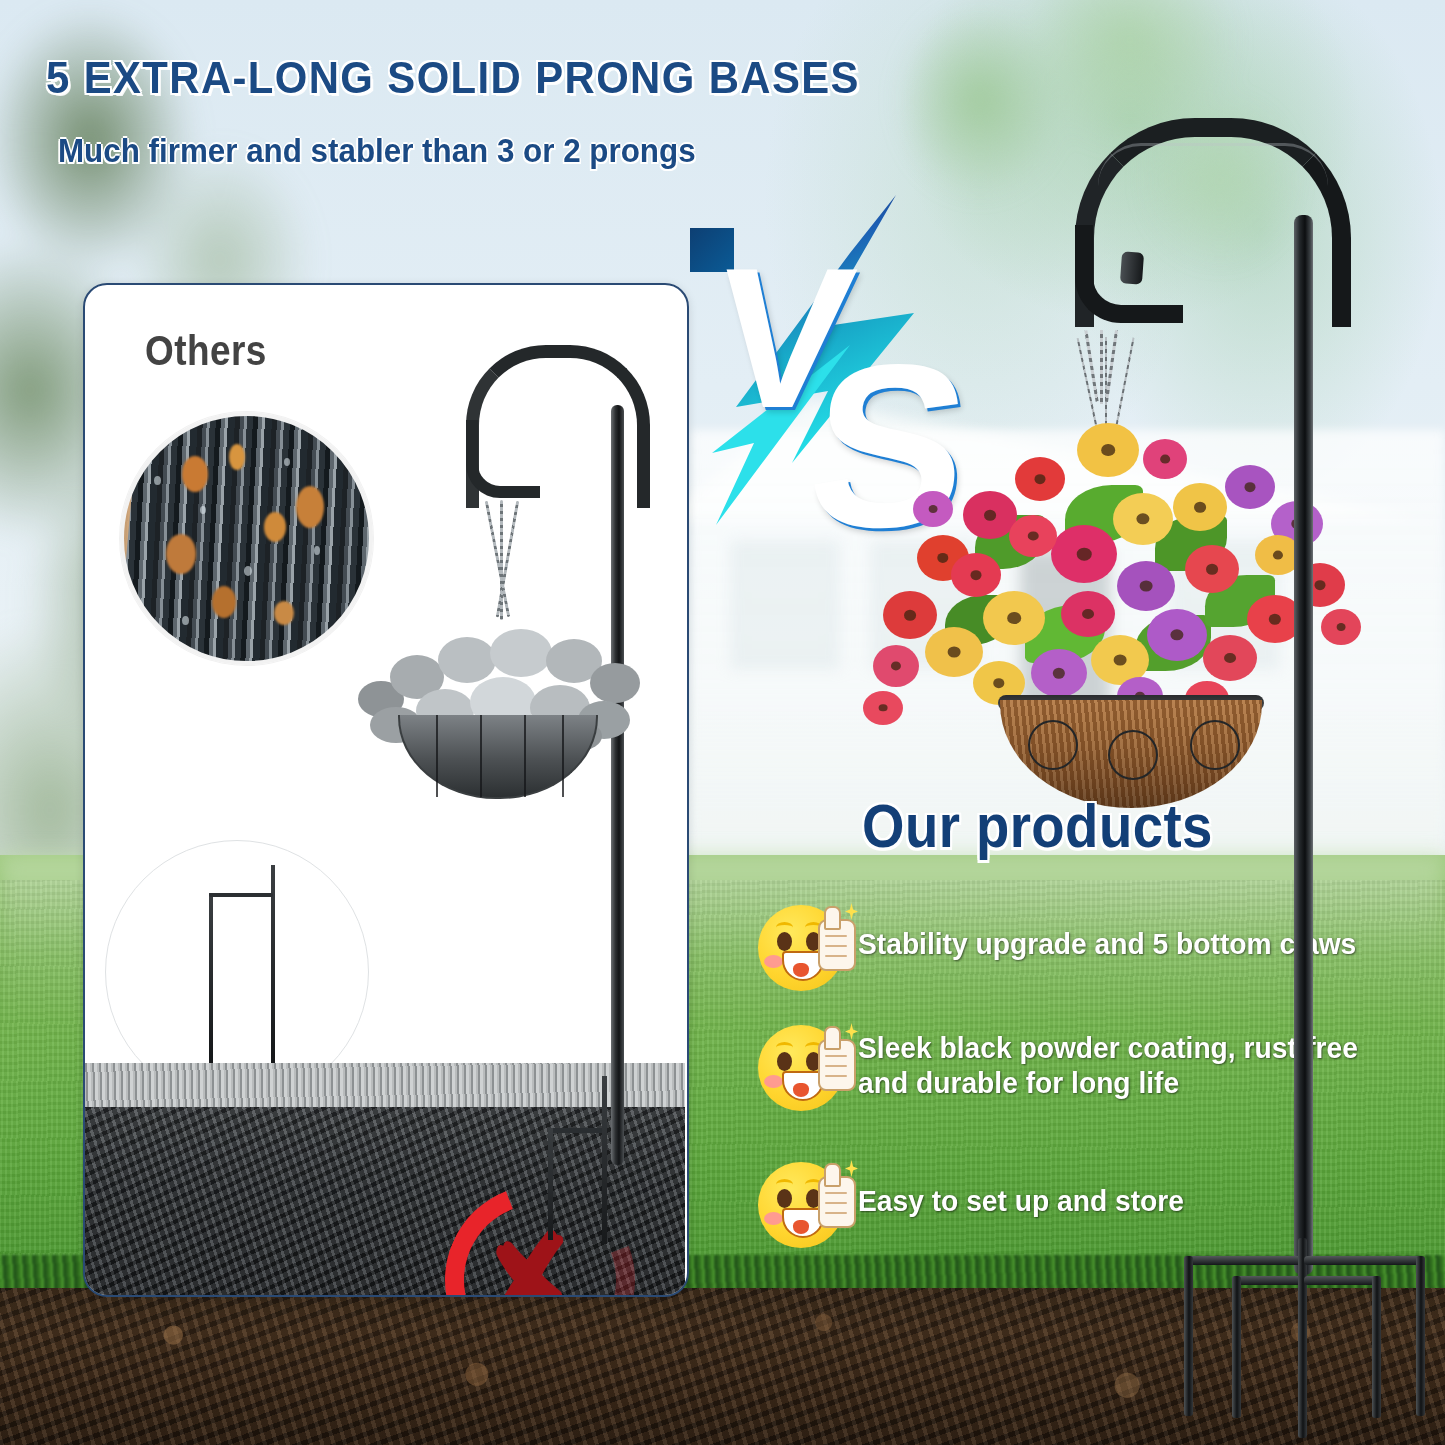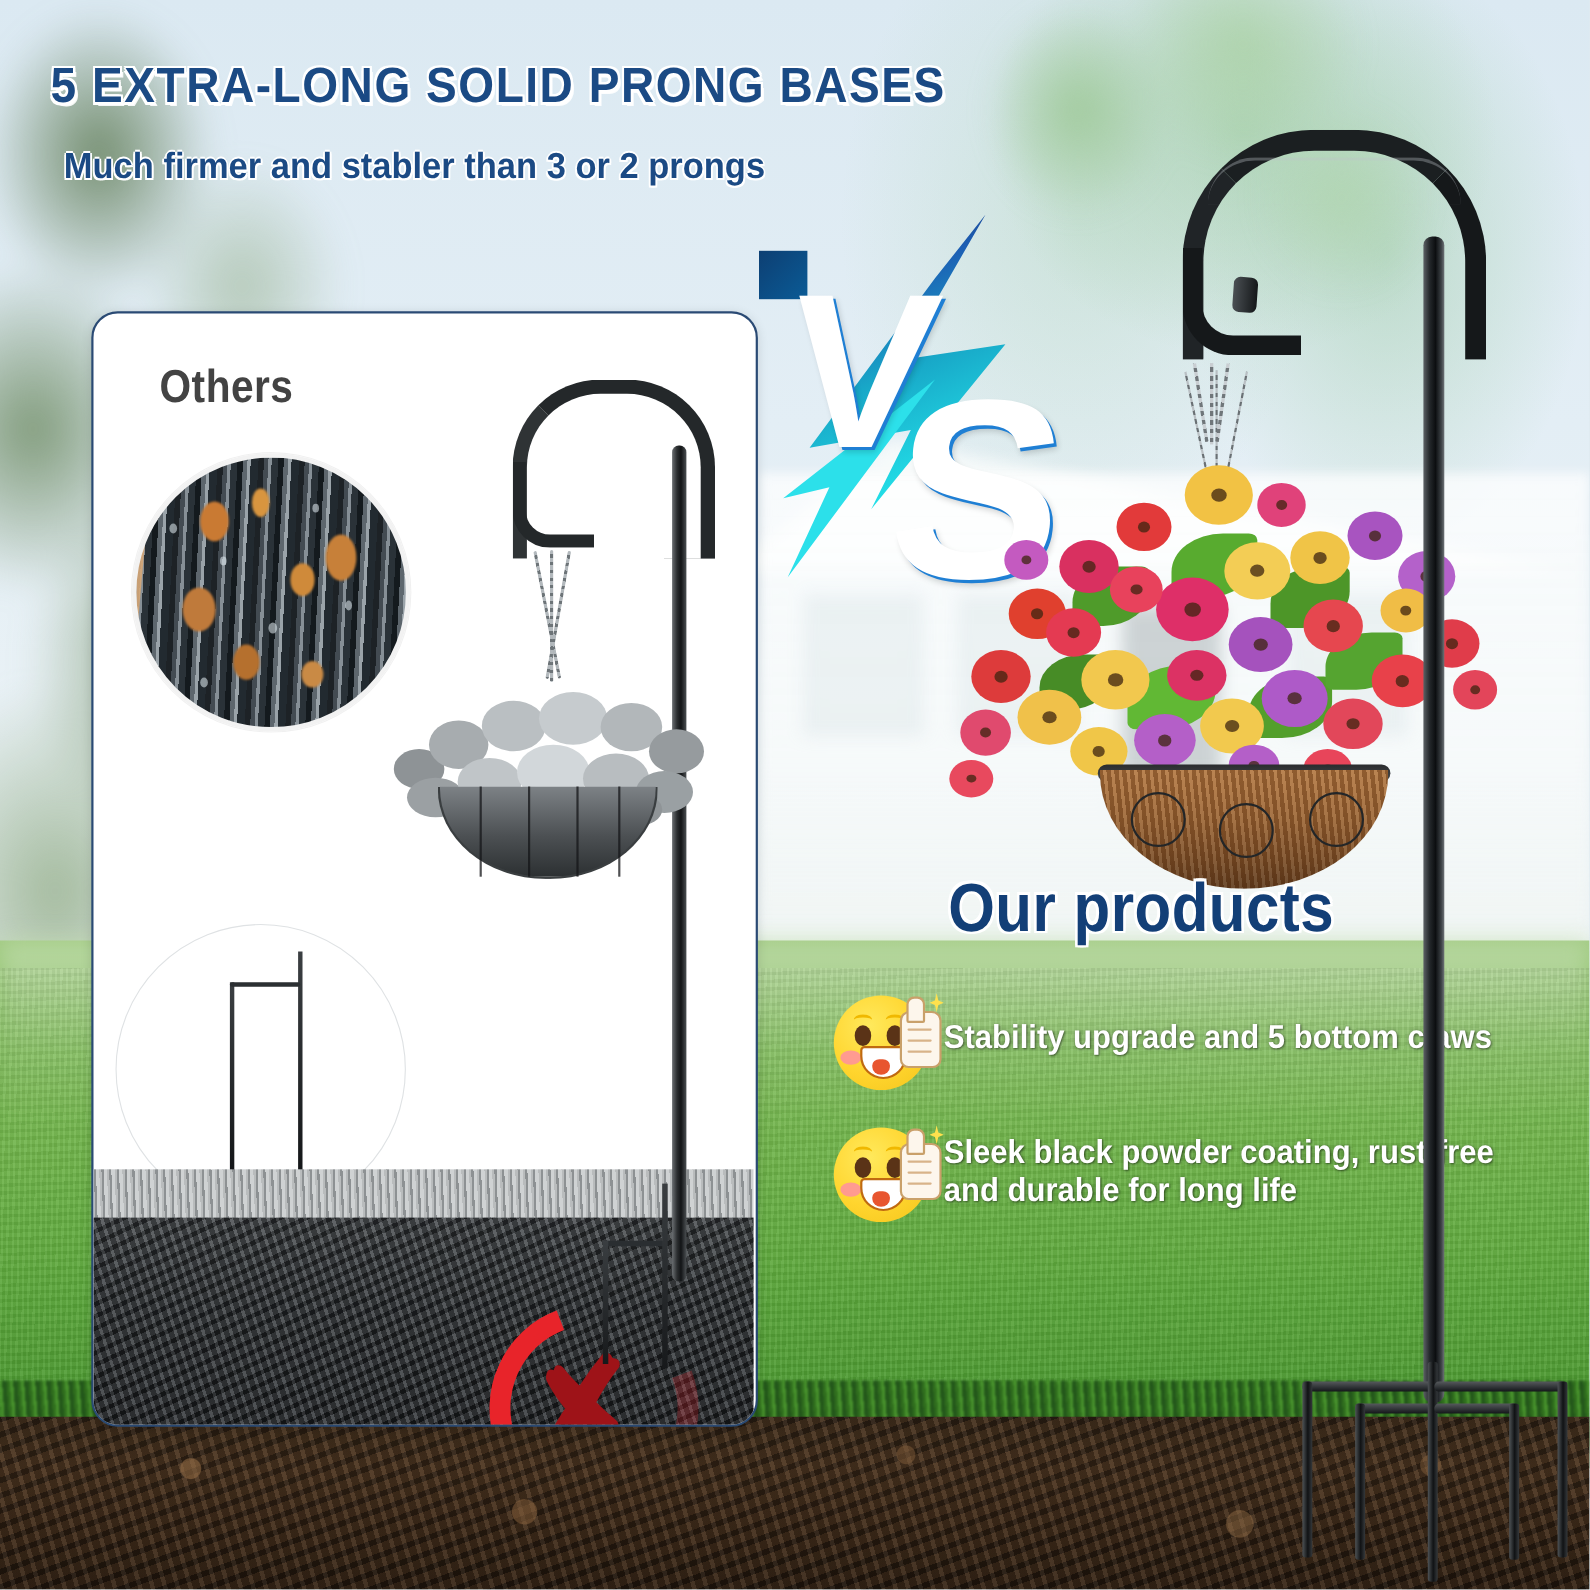--- a/index.html
+++ b/index.html
@@ -527,20 +527,40 @@
           <div class="ln" style="top:14px;"></div>
           <div class="ln" style="top:24px;"></div>
           <div class="ln" style="top:34px;"></div>
         </div>
       <div class="spark"></div>
     </div>
     <div class="feat-text" style="padding-top:6px;">Sleek black powder coating, rust-free
 and durable for long life</div>
   </div>
 
+  <div class="feature" style="left:758px;top:1162px;width:600px;">
+    <div class="emoji">
+      <div class="brow l"></div>
+        <div class="brow r"></div>
+      <div class="eye l"></div>
+        <div class="eye r"></div>
+      <div class="cheek l"></div>
+        <div class="cheek r"></div>
+      <div class="mouth">
+          <div class="tongue"></div>
+        </div>
+      <div class="thumb">
+          <div class="ln" style="top:14px;"></div>
+          <div class="ln" style="top:24px;"></div>
+          <div class="ln" style="top:34px;"></div>
+        </div>
+      <div class="spark"></div>
+    </div>
+    <div class="feat-text">Easy to set up and store</div>
+  </div>
 
   <div class="blk-arc"></div>
   <div class="blk-hook"></div>
   <div class="blk-hook-tip"></div>
   <div class="blk-pole"></div>
   <div class="blk-chain" style="left:1090px;top:330px;height:72px;transform:rotate(-9deg);"></div>
   <div class="blk-chain" style="left:1100px;top:330px;height:74px;"></div>
   <div class="blk-chain" style="left:1110px;top:330px;height:72px;transform:rotate(8deg);"></div>
 
   <div class="prongs">

